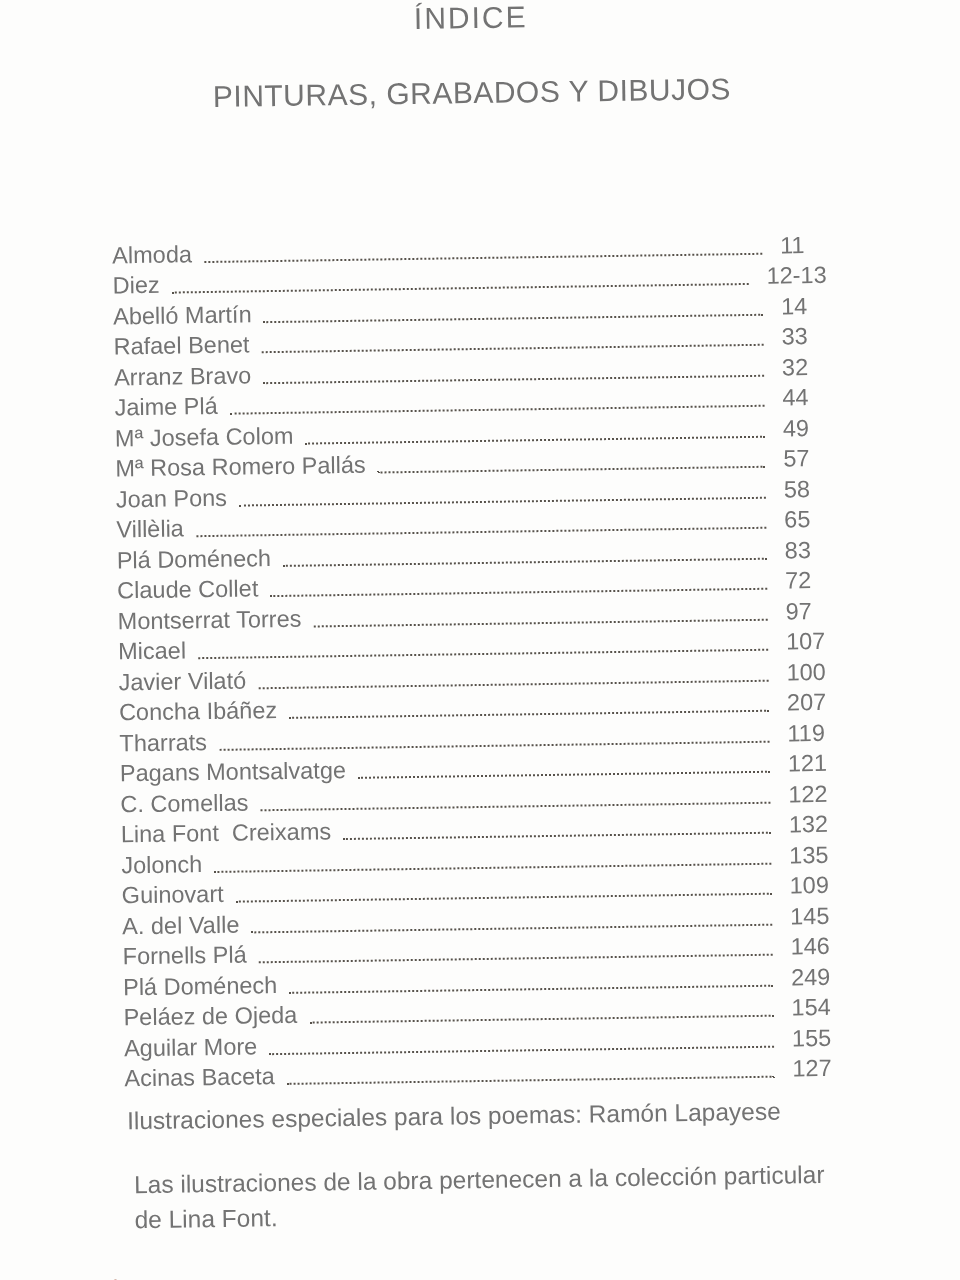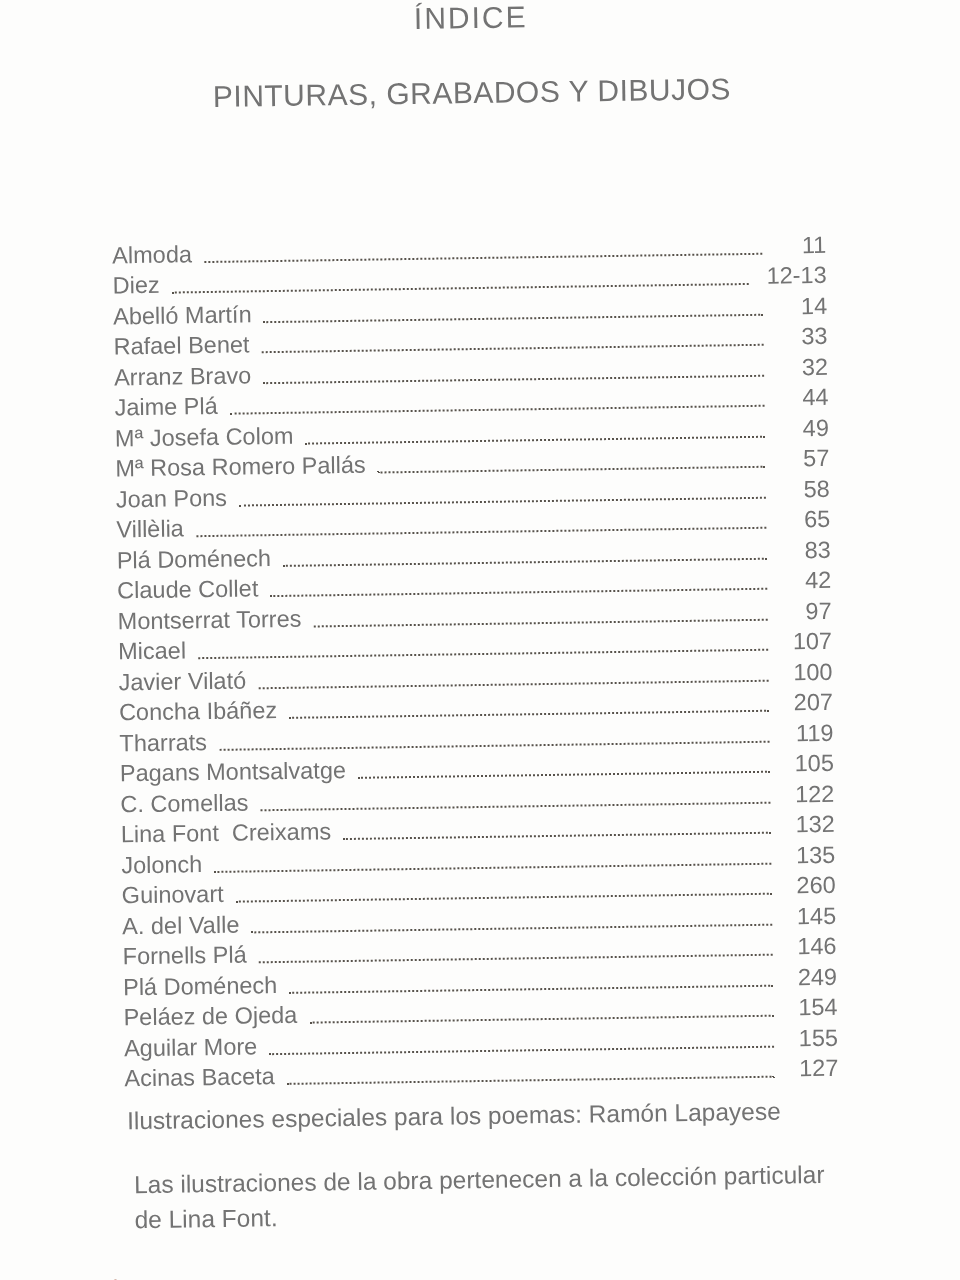--- a/index.html
+++ b/index.html
@@ -64,21 +64,21 @@
   .leader {
     flex: 1 1 auto;
     height: 0;
     align-self: flex-end;
     border-bottom: 2.4px dotted #57524b;
     margin: 0 18px 5px 12px;
   }
   .pageno {
     flex: 0 0 auto;
     min-width: 46px;
-    text-align: right;
+    text-align: left;
     white-space: pre;
   }
   .note {
     position: absolute;
     margin: 0;
     font-size: 24.5px;
   }
   .note1 {
     top: 1102px;
     left: 120px;
@@ -172,21 +172,21 @@
 
   <div class="row">
     <span class="name">Plá Doménech</span>
     <span class="leader"></span>
     <span class="pageno">83</span>
   </div>
 
   <div class="row">
     <span class="name">Claude Collet</span>
     <span class="leader"></span>
-    <span class="pageno">42</span>
+    <span class="pageno">72</span>
   </div>
 
   <div class="row">
     <span class="name">Montserrat Torres</span>
     <span class="leader"></span>
     <span class="pageno">97</span>
   </div>
 
   <div class="row">
     <span class="name">Micael</span>
@@ -208,21 +208,21 @@
 
   <div class="row">
     <span class="name">Tharrats</span>
     <span class="leader"></span>
     <span class="pageno">119</span>
   </div>
 
   <div class="row">
     <span class="name">Pagans Montsalvatge</span>
     <span class="leader"></span>
-    <span class="pageno">105</span>
+    <span class="pageno">121</span>
   </div>
 
   <div class="row">
     <span class="name">C. Comellas</span>
     <span class="leader"></span>
     <span class="pageno">122</span>
   </div>
 
   <div class="row">
     <span class="name">Lina Font  Creixams</span>
@@ -232,21 +232,21 @@
 
   <div class="row">
     <span class="name">Jolonch</span>
     <span class="leader"></span>
     <span class="pageno">135</span>
   </div>
 
   <div class="row">
     <span class="name">Guinovart</span>
     <span class="leader"></span>
-    <span class="pageno">260</span>
+    <span class="pageno">109</span>
   </div>
 
   <div class="row">
     <span class="name">A. del Valle</span>
     <span class="leader"></span>
     <span class="pageno">145</span>
   </div>
 
   <div class="row">
     <span class="name">Fornells Plá</span>

